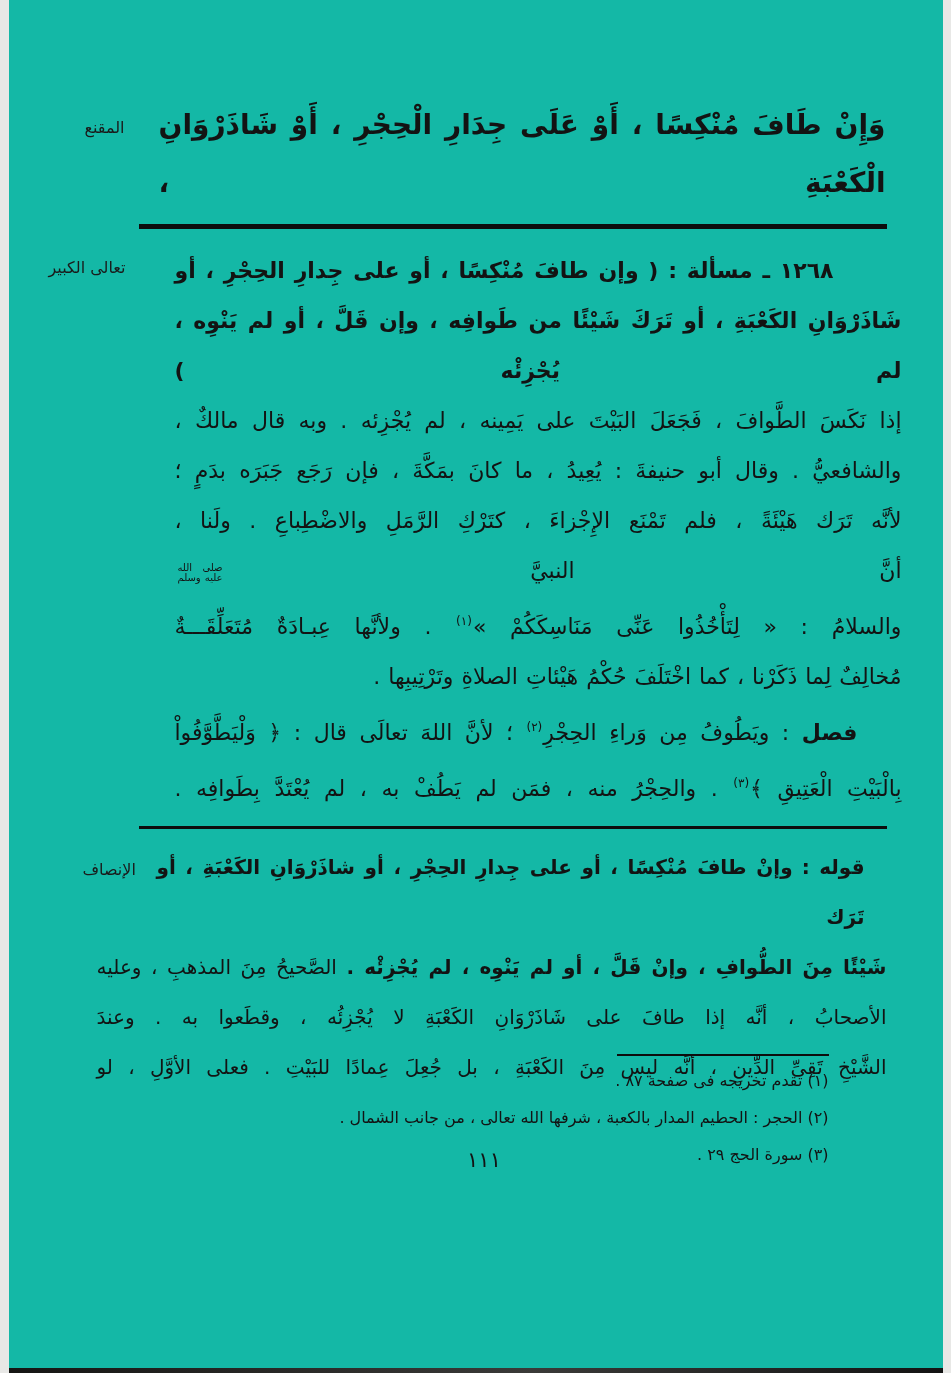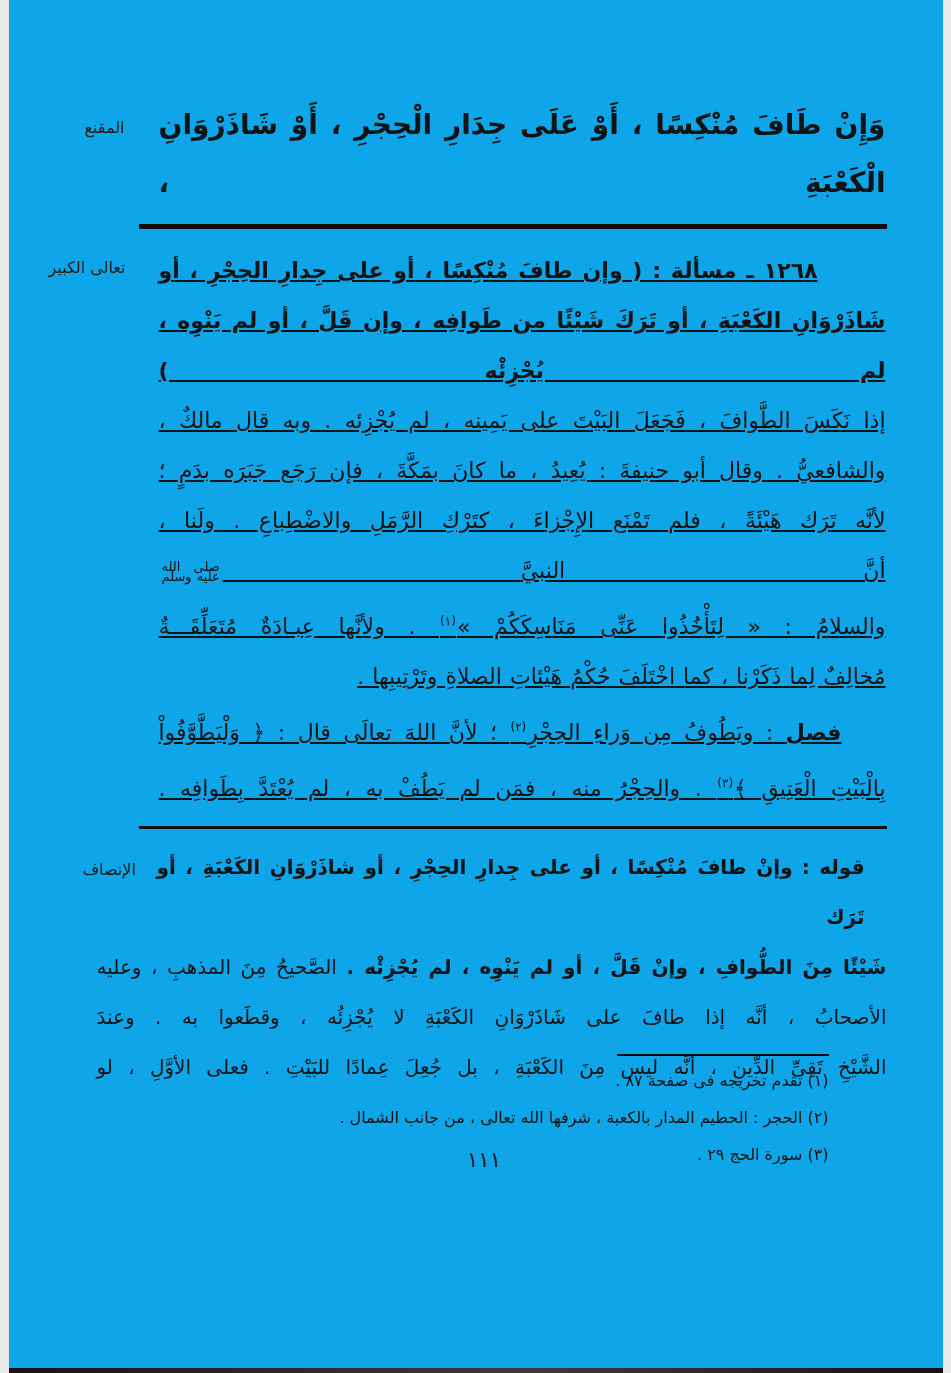--- a/index.html
+++ b/index.html
@@ -4,21 +4,21 @@
 <style>
   html,body{margin:0;padding:0;}
   body{
     font-family:"DejaVu Sans",sans-serif;
     background:#e8e8e6;
   }
   #page{
     position:relative;
     width:934px;height:1373px;
     margin:0 auto;
-    background:#0ea5e9;
+    background:#14b8a6;
     color:#131313;
     overflow:hidden;
     direction:rtl;
   }
   .abs{position:absolute;}
   
   .gutter-label{
     font-size:16px;
     color:#1a1a1a;
     white-space:nowrap;
@@ -37,37 +37,37 @@
   }
   .bold{font-weight:bold;}
   
   #muqni-block{
     left:150px;top:96px;width:727px;
     font-size:28px;font-weight:bold;line-height:58px;
   }
   #muqni-block .l2{padding-right:20px;padding-left:12px;}
   
   #sharh-block{
-    left:150px;top:246px;width:727px;
-    font-size:22px;line-height:50px;text-decoration:underline;
+    left:166px;top:246px;width:727px;
+    font-size:22px;line-height:50px;
   }
   #sharh-block .indent1{padding-right:68px;}
   #sharh-block .indent2{padding-right:44px;}
   
   #insaf-block{
     left:88px;top:842px;width:790px;
     font-size:20px;line-height:50px;
   }
   #insaf-block .l1{padding-right:22px;padding-left:60px;}
   
   .rule{background:#0d0d0d;}
   
   .salla{
     display:inline-block;
-    font-size:13px;line-height:10px;
+    font-size:10px;line-height:10px;
     font-weight:normal;
     text-align:center;
     vertical-align:-3px;
     margin:0 3px;
     white-space:nowrap;
   }
   .salla span{display:block;}
   
   .fnmark{
     font-size:12px;

